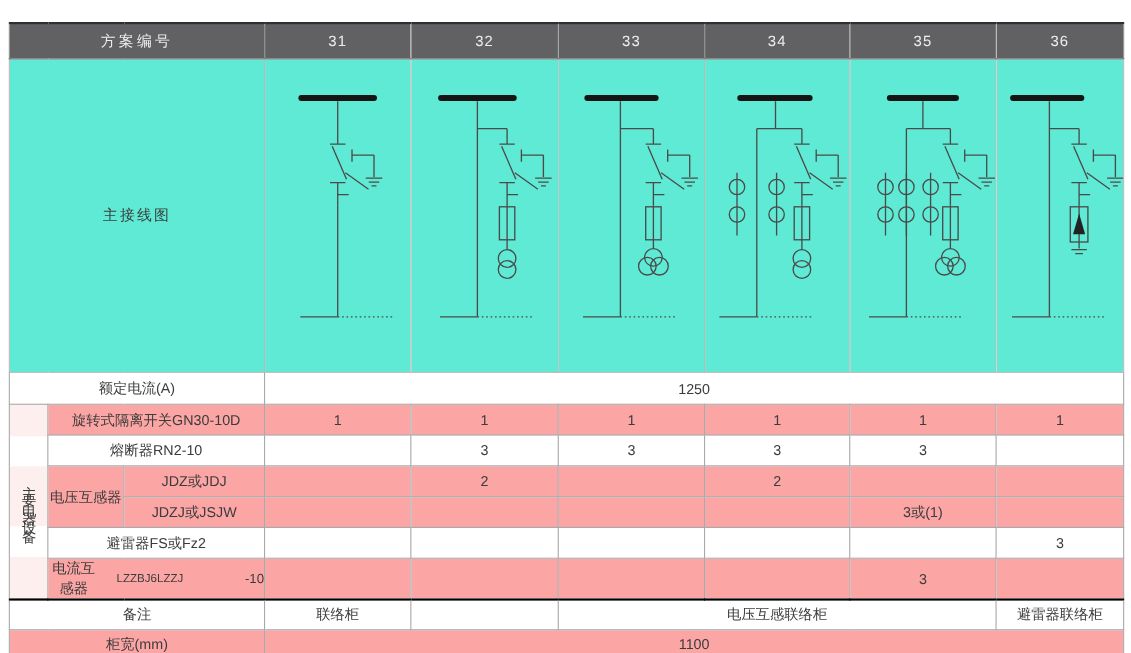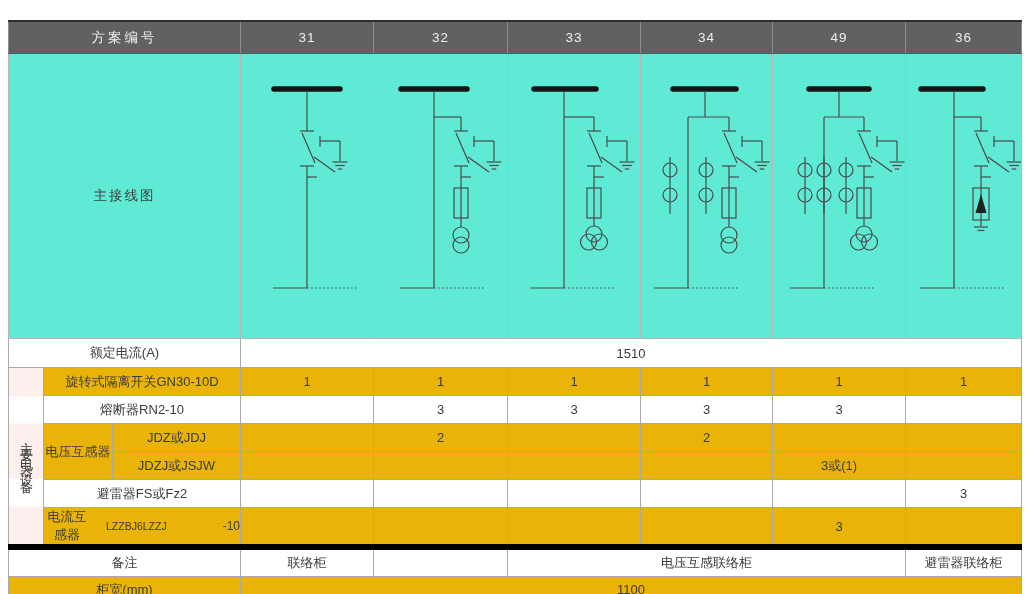--- a/index.html
+++ b/index.html
@@ -14,24 +14,24 @@
             height:31px;font-size:13.5px;letter-spacing:1px;}
   tr.hdr td.hlabel{letter-spacing:3px;}
   
   tr.diag td{border:1px solid #b8b8b8;background:#5eead4;height:284px;vertical-align:middle;}
   tr.diag td.dlabel{font-size:13.5px;letter-spacing:2px;}
   svg{display:block;margin:0 auto;}
   
   tr.rated td{height:28px;}
   tr.eq td{height:27px;}
   tr.eq6 td{height:29px;}
-  tr.remarks td{height:26px;border-top:6px solid #000000;}
+  tr.remarks td{height:26px;border-top:2px solid #000000;}
   tr.widthrow td{height:25px;}
   tr.last td{border-bottom:4px solid #14532d;}
-  .pink{background:#eab308;}
+  .pink{background:#fca5a5;}
   .white{background:#ffffff;}
   .vcell{background:linear-gradient(to bottom,
           #fcefed 0px,#fcefed 28px,
           #ffffff 28px,#ffffff 55px,
           #fcefed 55px,#fcefed 110px,
           #ffffff 110px,#ffffff 138px,
           #fcefed 138px,#fcefed 100%);}
   .vtext{writing-mode:vertical-lr;letter-spacing:8px;font-size:13px;color:#3c3c3c;}
   .stacklabel{display:inline-flex;align-items:center;gap:16px;}
   .stack{display:inline-flex;flex-direction:row;align-items:flex-start;
@@ -55,21 +55,21 @@
         <col style="width:116px">
   </colgroup>
 
   <tbody>
         <tr class="hdr">
     <td colspan="3" class="hlabel">方案编号</td>
     <td>31</td>
     <td>32</td>
     <td>33</td>
     <td>34</td>
-    <td>49</td>
+    <td>35</td>
     <td>36</td>
   </tr>
 
   <tr class="diag">
     <td colspan="3" class="dlabel">主接线图</td>
     <td>
             <svg width="133" height="284" viewBox="0 0 133 284">
               <line x1="33" y1="35" x2="99" y2="35" stroke="#151515" stroke-width="5.5" stroke-linecap="round"></line>
               <line x1="66" y1="38" x2="66" y2="77" stroke="#4a4a4a" stroke-width="1.2"></line>
               <line x1="59" y1="77" x2="73" y2="77" stroke="#4a4a4a" stroke-width="1.2"></line>
@@ -241,21 +241,21 @@
               <line x1="68" y1="173" x2="82" y2="173" stroke="#4a4a4a" stroke-width="1.2"></line>
               <line x1="71.5" y1="176.5" x2="78.5" y2="176.5" stroke="#4a4a4a" stroke-width="1.2"></line>
               <line x1="14" y1="234" x2="48" y2="234" stroke="#4a4a4a" stroke-width="1.2"></line>
               <line x1="48" y1="234" x2="100" y2="234" stroke="#4a4a4a" stroke-width="1.2" stroke-dasharray="1.5 2.5"></line>
             </svg>
           </td>
   </tr>
 
   <tr class="rated white">
     <td colspan="3">额定电流(A)</td>
-    <td colspan="6">1510</td>
+    <td colspan="6">1250</td>
   </tr>
 
   <tr class="eq">
     <td rowspan="6" class="vcell">
       <span class="vtext">主要电器设备</span>
     </td>
     <td colspan="2" class="pink">旋转式隔离开关GN30-10D</td>
     <td class="pink">1</td>
     <td class="pink">1</td>
     <td class="pink">1</td>

